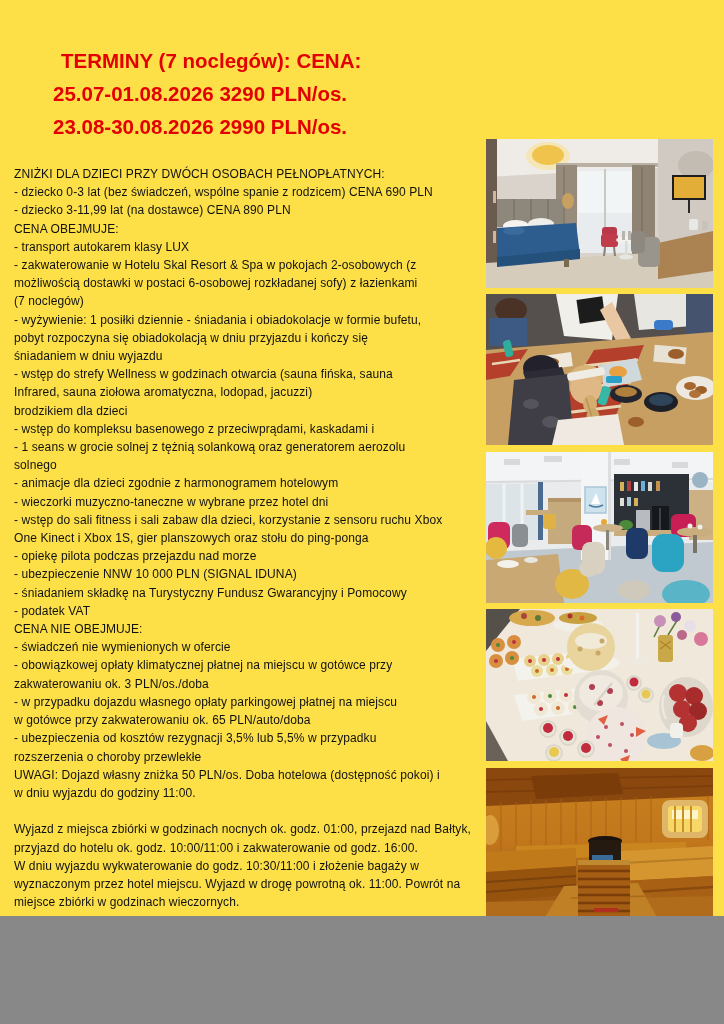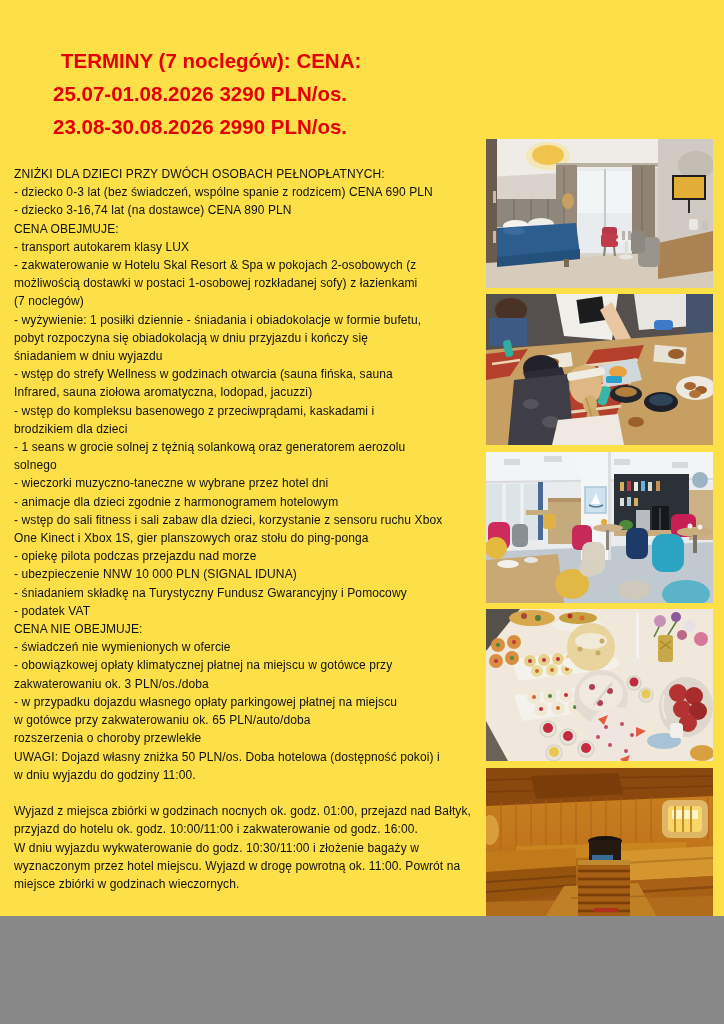--- a/index.html
+++ b/index.html
@@ -35,49 +35,50 @@
 
   <div class="price-header" style="color: rgb(227, 0, 0);">
       <div class="line">TERMINY (7 noclegów): CENA:</div>
       <div class="line">25.07-01.08.2026 3290 PLN/os.</div>
       <div class="line">23.08-30.08.2026 2990 PLN/os.</div>
     </div>
 
   <div class="offer-text" style="color: rgb(17, 17, 17);">
       <div class="line">ZNIŻKI DLA DZIECI PRZY DWÓCH OSOBACH PEŁNOPŁATNYCH:</div>
       <div class="line">- dziecko 0-3 lat (bez świadczeń, wspólne spanie z rodzicem) CENA 690 PLN</div>
-      <div class="line">- dziecko 3-16,74 lat (na dostawce) CENA 890 PLN</div>
+      <div class="line">- dziecko 3-11,99 lat (na dostawce) CENA 890 PLN</div>
       <div class="line">CENA OBEJMUJE:</div>
       <div class="line">- transport autokarem klasy LUX</div>
       <div class="line">- zakwaterowanie w Hotelu Skal Resort &amp; Spa w pokojach 2-osobowych (z</div>
-      <div class="line">możliwością dostawki w postaci 1-osobowej rozkładanej sofy) z łazienkami</div>
+      <div class="line">możliwością dostawki w postaci 6-osobowej rozkładanej sofy) z łazienkami</div>
       <div class="line">(7 noclegów)</div>
       <div class="line">- wyżywienie: 1 posiłki dziennie - śniadania i obiadokolacje w formie bufetu,</div>
       <div class="line">pobyt rozpoczyna się obiadokolacją w dniu przyjazdu i kończy się</div>
       <div class="line">śniadaniem w dniu wyjazdu</div>
       <div class="line">- wstęp do strefy Wellness w godzinach otwarcia (sauna fińska, sauna</div>
       <div class="line">Infrared, sauna ziołowa aromatyczna, lodopad, jacuzzi)</div>
+      <div class="line"> brodzikiem dla dzieci</div>
       <div class="line">- wstęp do kompleksu basenowego z przeciwprądami, kaskadami i</div>
-      <div class="line"> brodzikiem dla dzieci</div>
       <div class="line">- 1 seans w grocie solnej z tężnią solankową oraz generatorem aerozolu</div>
       <div class="line"> solnego</div>
+      <div class="line">- animacje dla dzieci zgodnie z harmonogramem hotelowym</div>
       <div class="line">- wieczorki muzyczno-taneczne w wybrane przez hotel dni</div>
-      <div class="line">- animacje dla dzieci zgodnie z harmonogramem hotelowym</div>
       <div class="line">- wstęp do sali fitness i sali zabaw dla dzieci, korzystanie z sensoru ruchu Xbox</div>
       <div class="line">One Kinect i Xbox 1S, gier planszowych oraz stołu do ping-ponga</div>
       <div class="line">- opiekę pilota podczas przejazdu nad morze</div>
       <div class="line">- ubezpieczenie NNW 10 000 PLN (SIGNAL IDUNA)</div>
       <div class="line">- śniadaniem składkę na Turystyczny Fundusz Gwarancyjny i Pomocowy</div>
       <div class="line">- podatek VAT</div>
       <div class="line">CENA NIE OBEJMUJE:</div>
       <div class="line">- świadczeń nie wymienionych w ofercie</div>
       <div class="line">- obowiązkowej opłaty klimatycznej płatnej na miejscu w gotówce przy</div>
       <div class="line">zakwaterowaniu ok. 3 PLN/os./doba</div>
       <div class="line">- w przypadku dojazdu własnego opłaty parkingowej płatnej na miejscu</div>
       <div class="line">w gotówce przy zakwaterowaniu ok. 65 PLN/auto/doba</div>
+      <div class="line">- ubezpieczenia od kosztów rezygnacji 3,5% lub 5,5% w przypadku</div>
       <div class="line">rozszerzenia o choroby przewlekłe</div>
       <div class="line">UWAGI: Dojazd własny zniżka 50 PLN/os. Doba hotelowa (dostępność pokoi) i</div>
       <div class="line">w dniu wyjazdu do godziny 11:00.</div>
       <div class="line">&nbsp;</div>
       <div class="line">Wyjazd z miejsca zbiórki w godzinach nocnych ok. godz. 01:00, przejazd nad Bałtyk,</div>
       <div class="line">przyjazd do hotelu ok. godz. 10:00/11:00 i zakwaterowanie od godz. 16:00.</div>
       <div class="line">W dniu wyjazdu wykwaterowanie do godz. 10:30/11:00 i złożenie bagaży w</div>
       <div class="line">wyznaczonym przez hotel miejscu. Wyjazd w drogę powrotną ok. 11:00. Powrót na</div>
       <div class="line">miejsce zbiórki w godzinach wieczornych.</div>
     </div>

